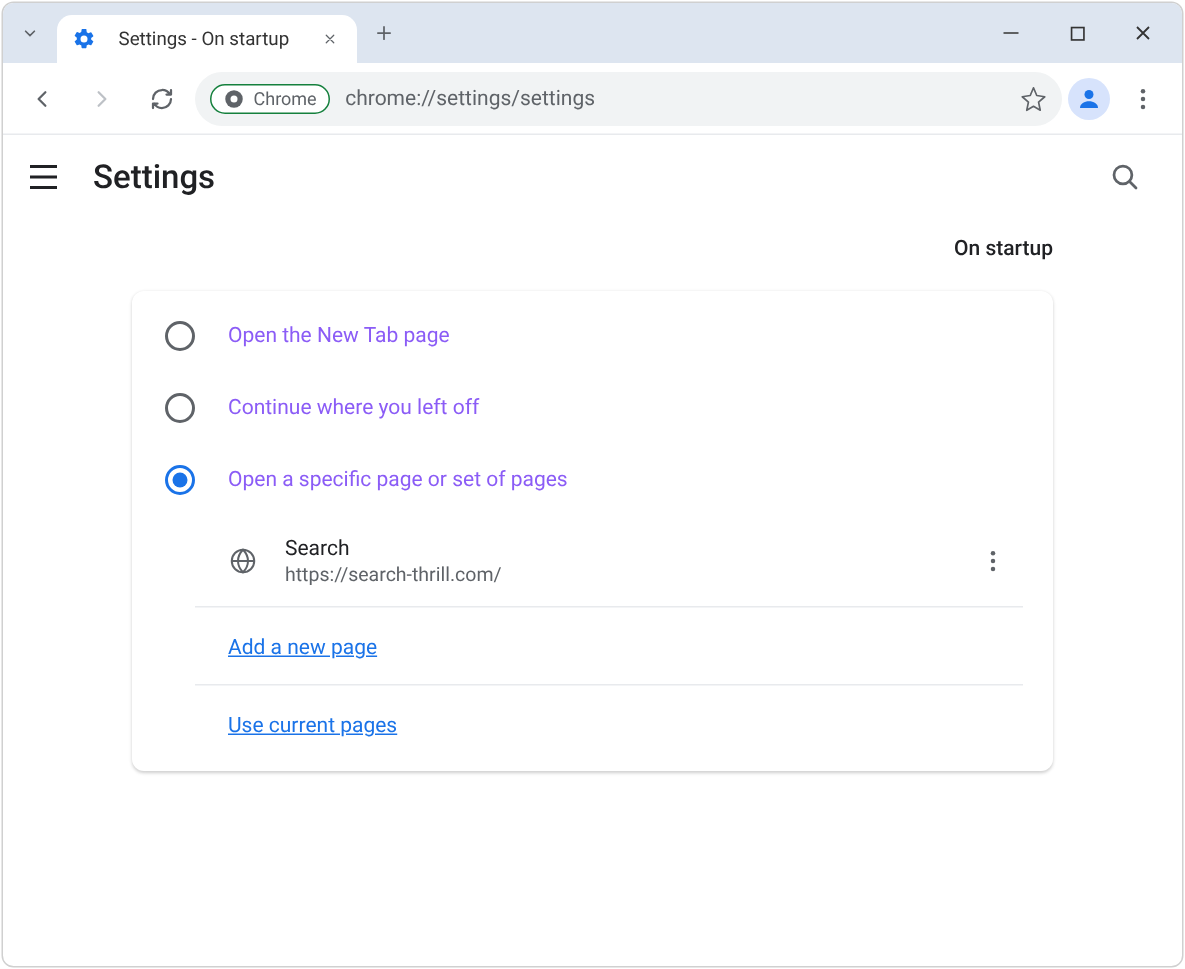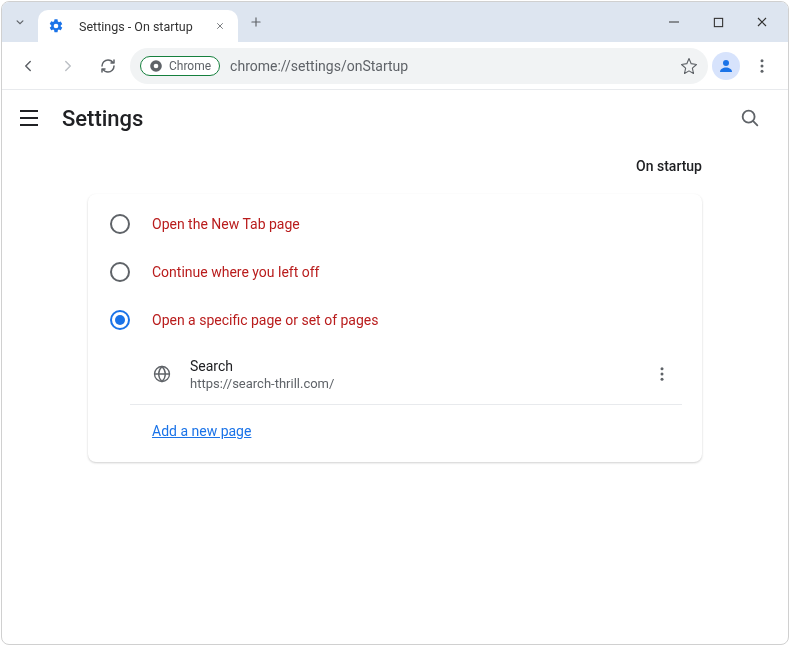--- a/index.html
+++ b/index.html
@@ -95,21 +95,21 @@
   .card {
     background:#fff;
     border-radius:8px;
     box-shadow:0 1px 2px rgba(0,0,0,0.12),0 1px 3px rgba(0,0,0,0.08);
     padding:6px 0;
   }
   .radio-row {
     display:flex;align-items:center;
     padding:14px 22px;
     gap:22px;
-    font-size:14px;color:#b91c1c;text-align:center;
+    font-size:14px;color:#8b5cf6;text-align:center;
   }
   .radio {
     width:20px;height:20px;border:2px solid #5f6368;border-radius:50%;
     display:flex;align-items:center;justify-content:center;flex-shrink:0;
   }
   .radio.selected { border-color:#1a73e8;}
   .radio.selected::after{content:"";width:10px;height:10px;background:#1a73e8;border-radius:50%;}
   .sub-block { margin-left:42px;margin-right:20px; }
   .page-row {
     display:flex;align-items:center;
@@ -196,21 +196,21 @@
         </svg>
     </div>
     <div class="omnibox">
       <span class="chip">
         <svg width="14" height="14" viewBox="0 0 24 24">
             <circle cx="12" cy="12" r="10" fill="#5f6368"></circle>
             <circle cx="12" cy="12" r="4" fill="#fff"></circle>
           </svg>
         <span>Chrome</span>
       </span>
-      <span class="url">chrome://settings/onStartup</span>
+      <span class="url">chrome://settings/settings</span>
       <span class="star">
         <svg width="18" height="18" viewBox="0 0 24 24">
             <path d="M12 2l2.9 6.9L22 10l-5.5 4.8L18 22l-6-3.5L6 22l1.5-7.2L2 10l7.1-1.1L12 2z" stroke="#5f6368" stroke-width="1.5" fill="none" stroke-linejoin="round"></path>
           </svg>
       </span>
     </div>
     <div class="avatar">
       <svg width="18" height="18" viewBox="0 0 24 24" fill="#1a73e8">
           <circle cx="12" cy="8" r="4"></circle>
           <path d="M4 20c0-4 4-6 8-6s8 2 8 6"></path>
@@ -277,18 +277,21 @@
                 <circle cx="12" cy="12" r="2"></circle>
                 <circle cx="12" cy="19" r="2"></circle>
               </svg>
           </div>
         </div>
 
         <div class="link-row">
           <a>Add a new page</a>
         </div>
 
+        <div class="link-row">
+          <a>Use current pages</a>
+        </div>
       </div>
 
     </div>
   </div>
 
 </div>
 
 </body></html>

